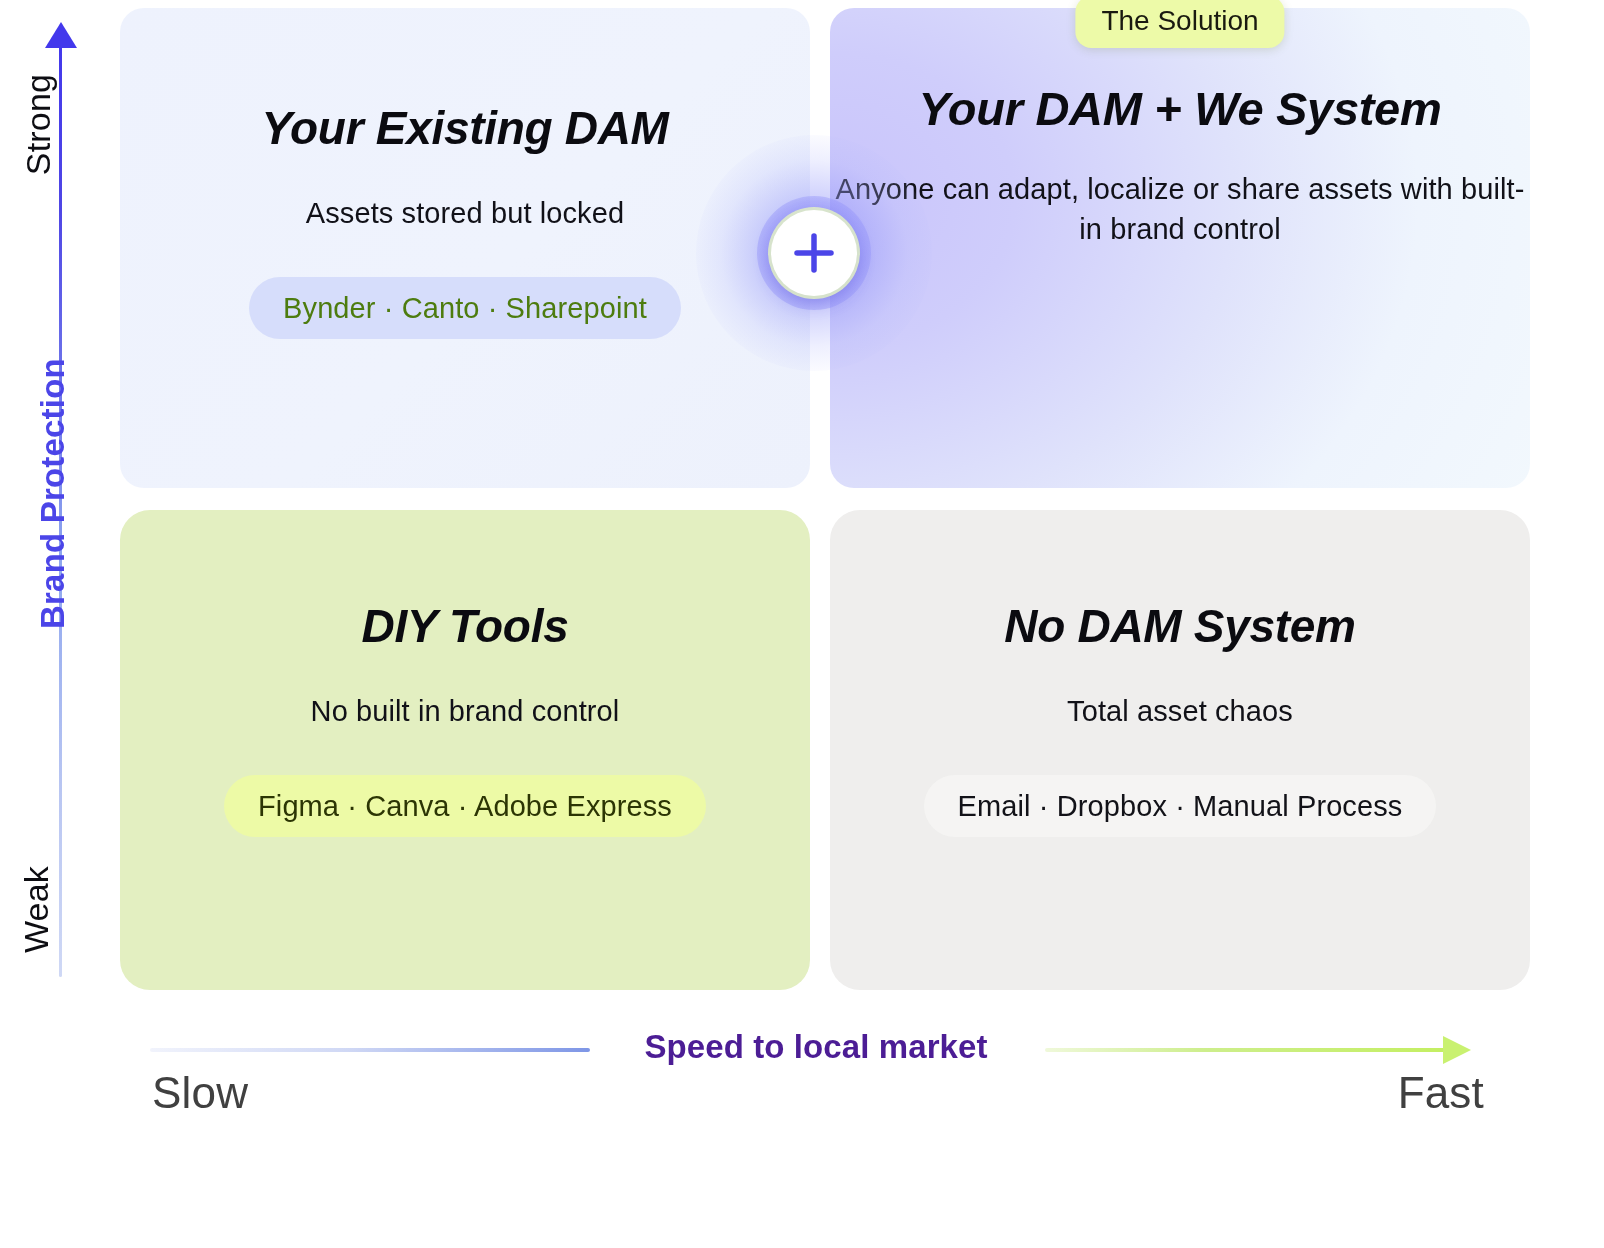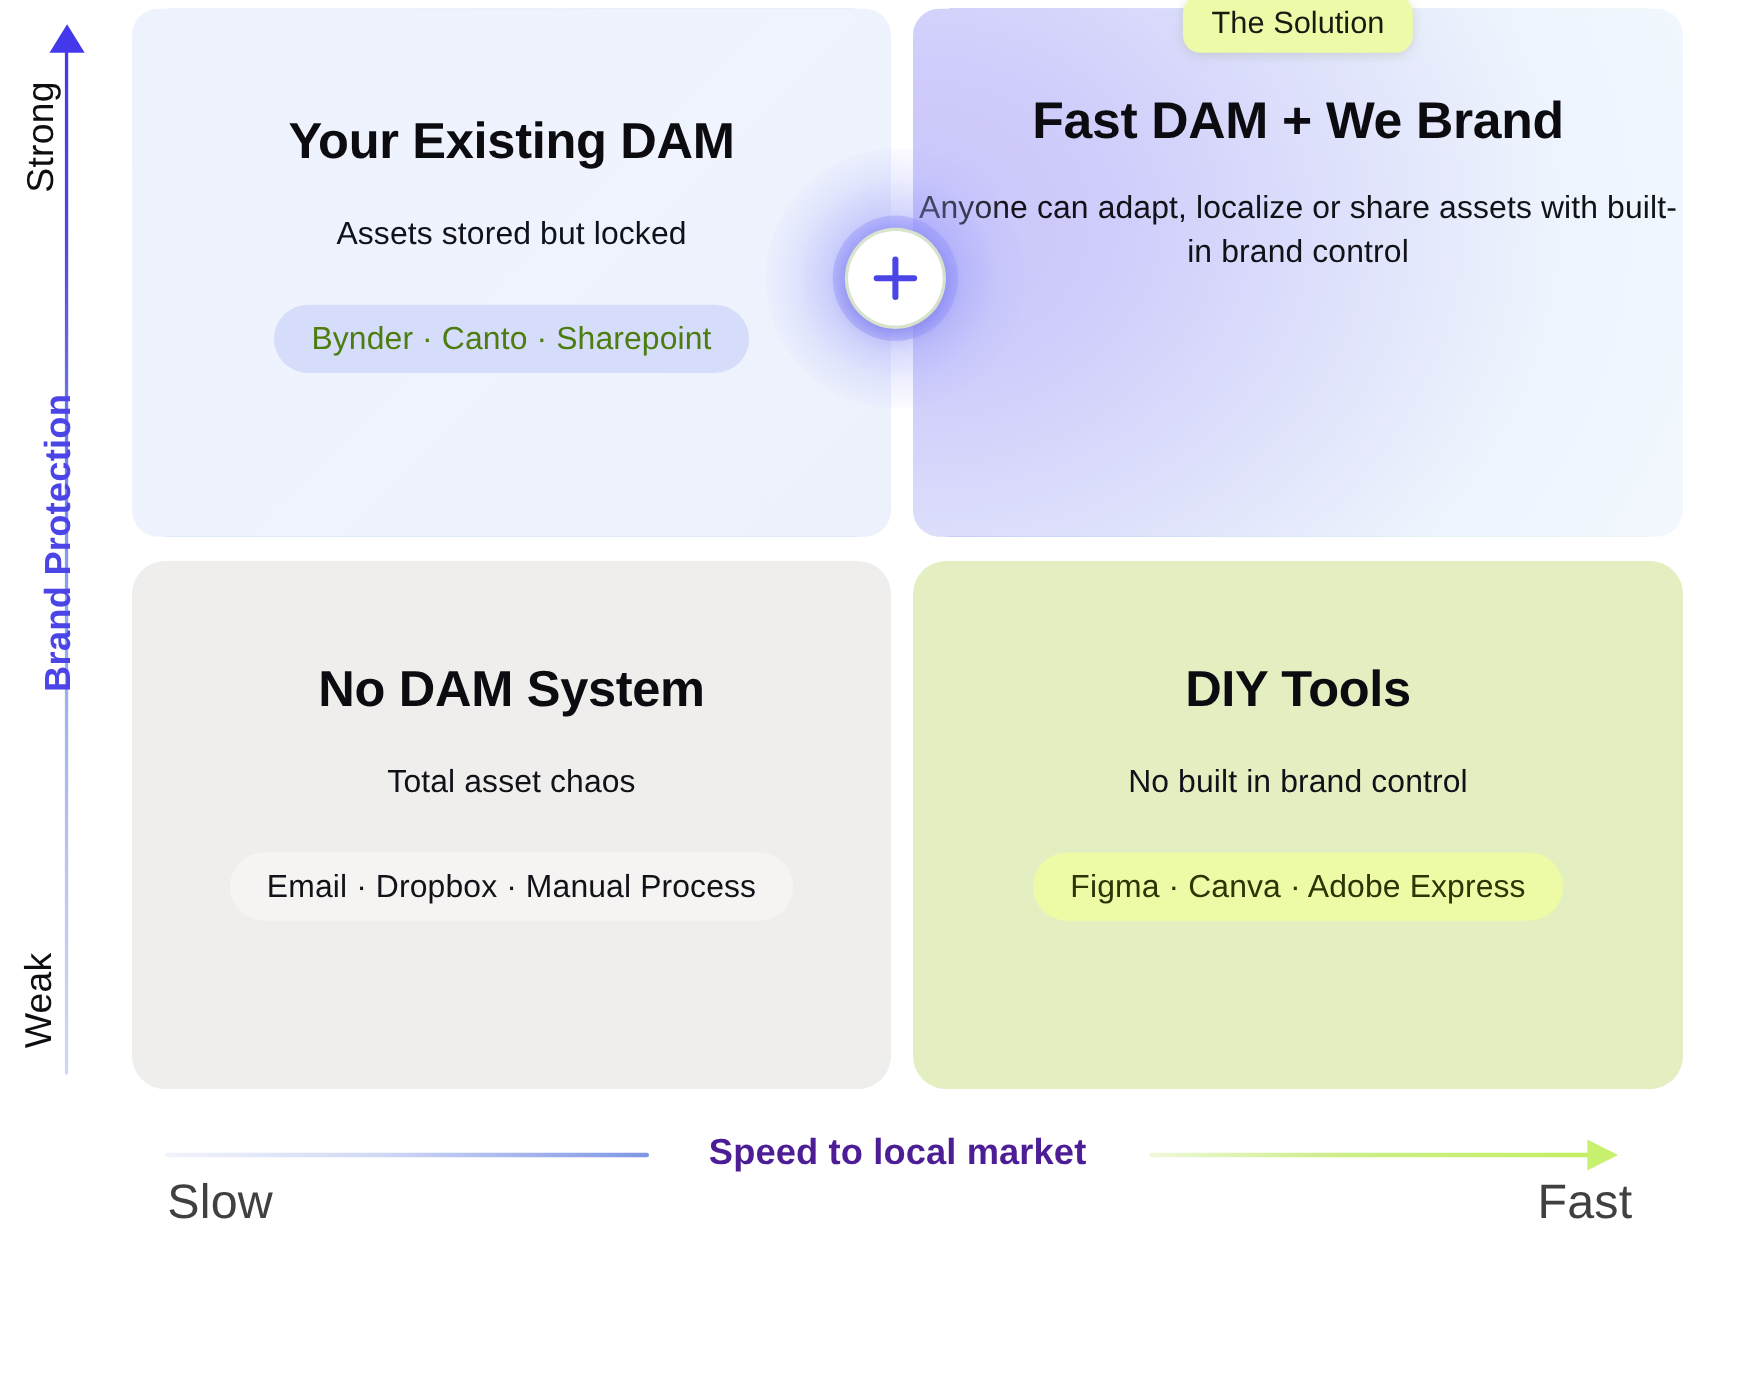--- a/index.html
+++ b/index.html
@@ -80,21 +80,21 @@
   .q-bl{background:#efeeed;border-radius:30px;}
   .q-bl .card-inner{padding-top:92px;}
 
   
   .q-br{background:#e3efc1;border-radius:30px;}
   .q-br .card-inner{padding-top:92px;}
 
   
   .c-title{
     font-size:46px;font-weight:700;color:#0b0b10;letter-spacing:-.3px;
-    line-height:1.05;text-align:center;margin:0;
+    line-height:1.05;text-align:center;margin:0;font-style:italic;
   }
   .q-tr .c-title{font-size:47px;}
   .c-sub{
     margin:42px 0 0 0;font-size:29px;color:#111118;text-align:center;
     line-height:1.32;font-weight:400;letter-spacing:.1px;
   }
   .q-tr .c-sub{margin-top:36px;font-size:29px;line-height:1.38;}
   .c-chip{
     margin-top:44px;border-radius:999px;padding:14px 34px;
     font-size:29px;letter-spacing:.1px;line-height:1.2;white-space:nowrap;
@@ -179,38 +179,38 @@
       <div class="card-inner">
         <div class="c-title">Your Existing DAM</div>
         <div class="c-sub">Assets stored but locked</div>
         <div class="c-chip chip-lav">Bynder · Canto · Sharepoint</div>
       </div>
     </div>
 
     <div class="card q-tr">
       <div class="badge">The Solution</div>
       <div class="card-inner">
-        <div class="c-title">Fast DAM + We Brand</div>
+        <div class="c-title">Your DAM + We System</div>
         <div class="c-sub">Anyone can adapt, localize or share assets with built-in brand control</div>
+      </div>
+    </div>
+
+    <div class="card q-br">
+      <div class="card-inner">
+        <div class="c-title">DIY Tools</div>
+        <div class="c-sub">No built in brand control</div>
+        <div class="c-chip chip-lime">Figma · Canva · Adobe Express</div>
       </div>
     </div>
 
     <div class="card q-bl">
       <div class="card-inner">
         <div class="c-title">No DAM System</div>
         <div class="c-sub">Total asset chaos</div>
         <div class="c-chip chip-grey">Email · Dropbox · Manual Process</div>
-      </div>
-    </div>
-
-    <div class="card q-br">
-      <div class="card-inner">
-        <div class="c-title">DIY Tools</div>
-        <div class="c-sub">No built in brand control</div>
-        <div class="c-chip chip-lime">Figma · Canva · Adobe Express</div>
       </div>
     </div>
 
   </div>
 
   <div class="plus-wrap">
     <div class="plus-glow"></div>
     <div class="plus-ring"></div>
     <div class="plus-btn">
       <svg width="46" height="46" viewBox="0 0 46 46" aria-hidden="true">

